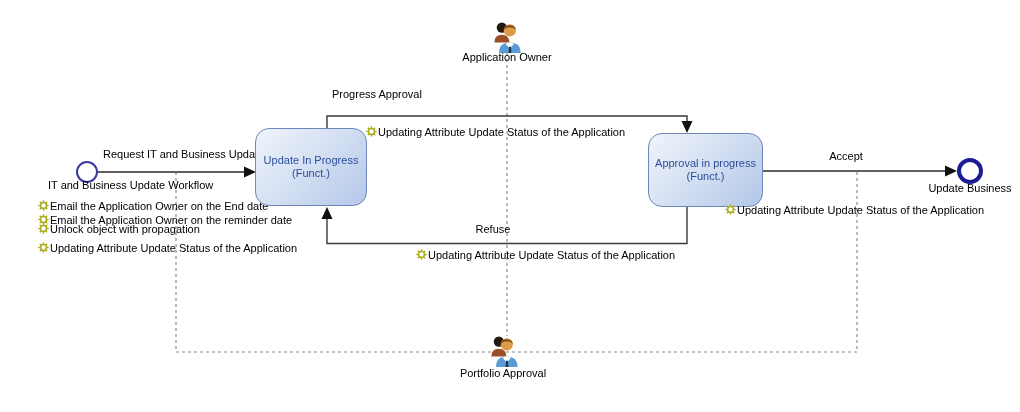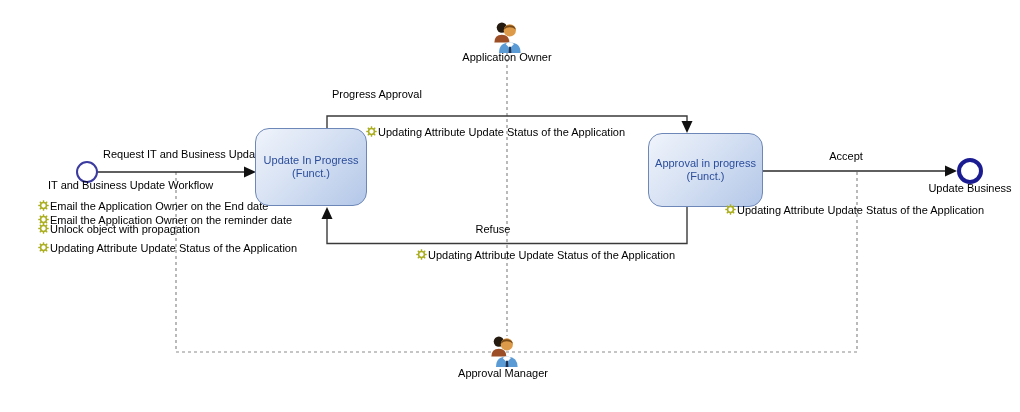--- a/index.html
+++ b/index.html
@@ -85,21 +85,21 @@
     <svg width="30" height="33" viewBox="0 0 32 35">
       <circle cx="10.5" cy="8" r="5.5" fill="#241a10"></circle>
       <path d="M2.5,24 q0,-8.5 8,-8.5 q8,0 8,8.5 z" fill="#9c4f26"></path>
       <circle cx="19" cy="11" r="6.5" fill="#dd9a48"></circle>
       <path d="M12.5,10.2 q1,-4.6 6.5,-4.6 q5.5,0 6.5,4.6 q-3,-2.6 -6.5,-2.6 q-3.5,0 -6.5,2.6 z" fill="#7a4a16"></path>
       <path d="M7.5,35 q0,-11 11.5,-11 q11.5,0 11.5,11 z" fill="#5b9bd5"></path>
       <path d="M14.5,25.5 l4.5,4.5 l4.5,-4.5 l-2.5,-1.5 h-4 z" fill="#ffffff"></path>
       <path d="M18.2,28.5 h2 l0.5,6.5 h-3 z" fill="#1e2f4f"></path>
     </svg>
   </div>
-  <div class="label center" style="left:443px;top:367px;width:120px;">Approval Manager</div>
+  <div class="label center" style="left:443px;top:367px;width:120px;">Portfolio Approval</div>
 
   <div id="start-event" class="event-circle"></div>
   <div class="label" style="left:4px;top:179px;margin-left:44px;">IT and Business Update Workflow</div>
   <div class="label" style="left:103px;top:148px;">Request IT and Business Update</div>
 
   <div class="action-item" style="left:38px;top:200px;">
     <svg class="gear" width="11" height="11" viewBox="0 0 12 12">
       <g stroke="#aaae1f" stroke-width="1.5">
         <line x1="6" y1="0.3" x2="6" y2="2.6"></line>
           <line x1="6" y1="9.4" x2="6" y2="11.7"></line>

